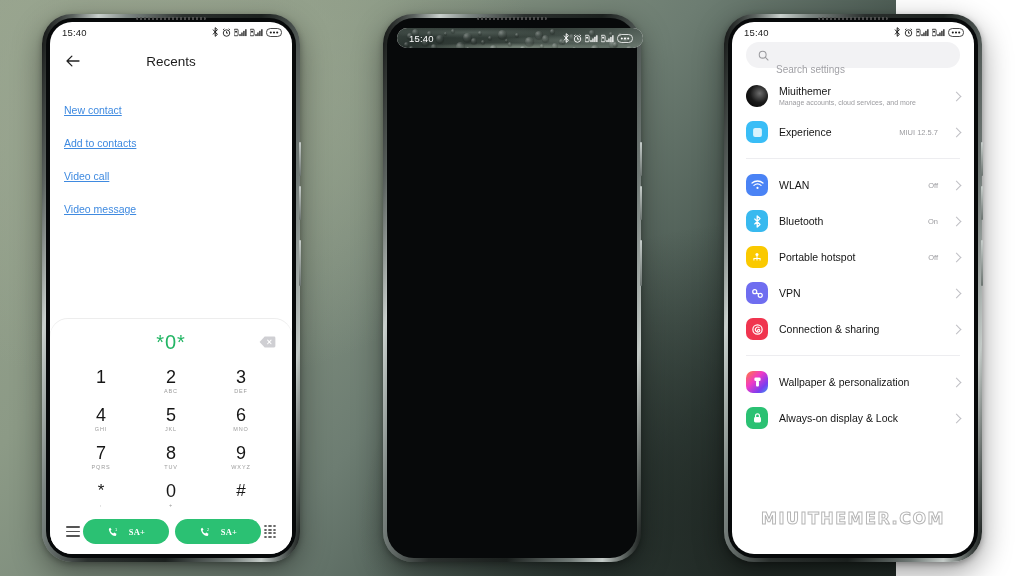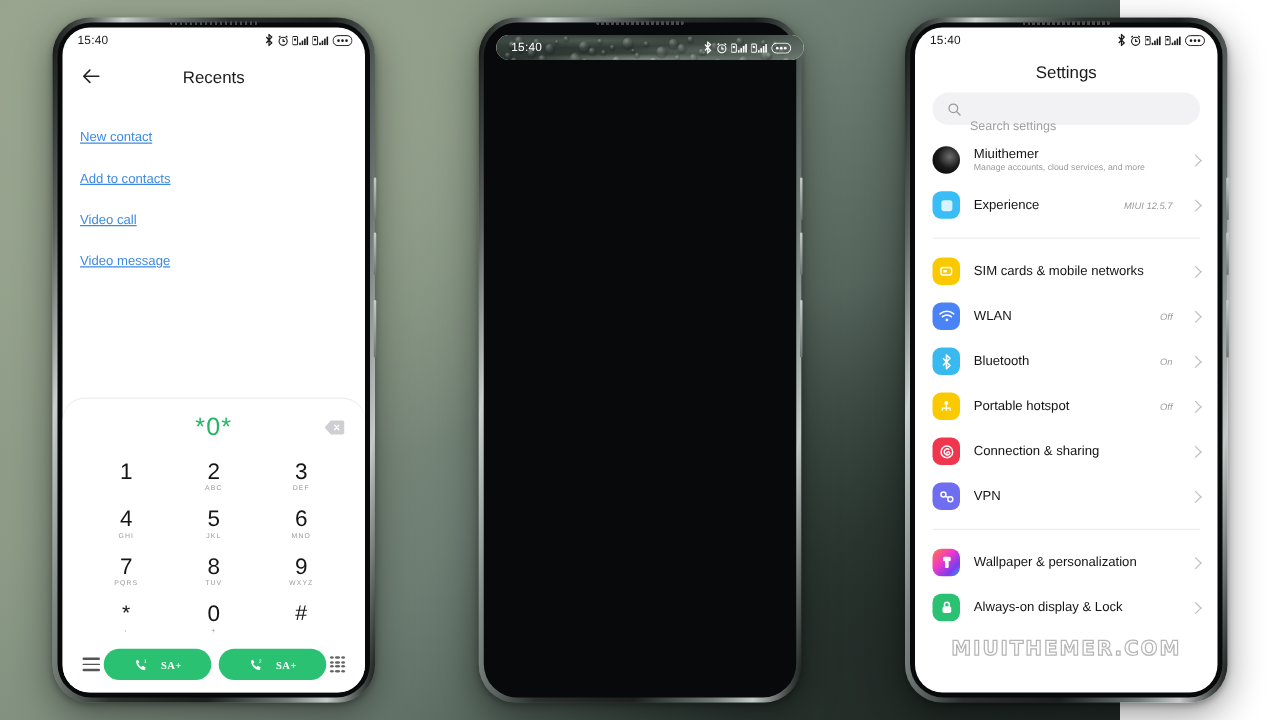--- a/index.html
+++ b/index.html
@@ -147,21 +147,21 @@
     display: flex; align-items: center; padding: 7px 14px; gap: 11px; cursor: pointer;
   }
   .row-ic {
     width: 22px; height: 22px; border-radius: 7px; flex: none;
     display: flex; align-items: center; justify-content: center;
   }
   .row-ic.avatar { border-radius: 50%; background: radial-gradient(circle at 62% 38%, #6d6d6d 0%, #1a1a1a 48%, #000 100%); }
   .row-txt { flex: 1; min-width: 0; }
   .row-title { font-size: 10.5px; color: #141414; }
   .row-sub { font-size: 7px; color: #9b9b9f; line-height: 1.35; margin-top: 1px; }
-  .row-val { font-size: 7.5px; color: #9b9b9f; margin-right: 4px; font-style: italic; }
+  .row-val { font-size: 7.5px; color: #9b9b9f; margin-right: 4px; }
   .chev { width: 7px; height: 7px; border-right: 1.2px solid #bfbfc4; border-top: 1.2px solid #bfbfc4; transform: rotate(45deg); flex: none; }
   .watermark {
     position: absolute; left: 0; right: 0; bottom: 26px;
     text-align: center; font-size: 16px; font-weight: 700;
     letter-spacing: 1.5px; color: rgba(255,255,255,.58);
     -webkit-text-stroke: 1px rgba(120,120,120,.55);
     pointer-events: none; z-index: 5; font-family: "DejaVu Sans", sans-serif;
   }
 </style>
 </head>
@@ -461,21 +461,20 @@
               </svg>
             <svg width="16" height="9" viewBox="0 0 20 11">
                 <rect x="0.5" y="0.5" width="19" height="10" rx="5" fill="none" stroke="currentColor" stroke-width="1"></rect>
                 <circle cx="6" cy="5.5" r="1.3" fill="currentColor"></circle>
                 <circle cx="10" cy="5.5" r="1.3" fill="currentColor"></circle>
                 <circle cx="14" cy="5.5" r="1.3" fill="currentColor"></circle>
               </svg>
           </div>
         </div>
 
-        <div class="set-title">Settings</div>
 
         <div class="search-wrap">
           <div class="search-box">
             <svg viewBox="0 0 16 16">
                 <circle cx="6.8" cy="6.8" r="5" fill="none" stroke="currentColor" stroke-width="1.5"></circle>
                 <path d="M10.5 10.5 14.6 14.6" stroke="currentColor" stroke-width="1.5" stroke-linecap="round"></path>
               </svg>
             <span class="search-ph">Search settings</span>
           </div>
         </div>
@@ -502,33 +501,20 @@
               </div>
               <div class="row-val">MIUI 12.5.7</div>
               <div class="chev"></div>
             </div>
           </div>
 
           <div class="divider"></div>
 
           <div class="set-group">
             <div class="row">
-              <div class="row-ic" style="background:#fac900">
-                <svg width="12" height="12" viewBox="0 0 14 14">
-                    <rect x="2" y="3.5" width="10" height="7" rx="2" fill="none" stroke="#fff" stroke-width="1.4"></rect>
-                    <rect x="4.3" y="5.8" width="3.2" height="2.4" rx=".6" fill="#fff"></rect>
-                  </svg>
-              </div>
-              <div class="row-txt">
-                <div class="row-title">SIM cards &amp; mobile networks</div>
-              </div>
-              <div class="row-val"></div>
-              <div class="chev"></div>
-            </div>
-            <div class="row">
               <div class="row-ic" style="background:#4a83f5">
                 <svg width="13" height="10" viewBox="0 0 14 11">
                     <path d="M1 3.4a9 9 0 0 1 12 0M3.1 5.9a6 6 0 0 1 7.8 0" stroke="#fff" stroke-width="1.4" fill="none" stroke-linecap="round"></path>
                     <circle cx="7" cy="8.7" r="1.2" fill="#fff"></circle>
                   </svg>
               </div>
               <div class="row-txt">
                 <div class="row-title">WLAN</div>
               </div>
               <div class="row-val">Off</div>
@@ -550,49 +536,49 @@
               <div class="row-ic" style="background:#fac900">
                 <svg width="12" height="12" viewBox="0 0 14 14">
                     <circle cx="7" cy="4" r="1.8" fill="#fff"></circle>
                     <path d="M7 5.8v3M7 8.8H3.4v2.4M7 8.8h3.6v2.4M7 8.8v2.4" stroke="#fff" stroke-width="1.2" fill="none"></path>
                   </svg>
               </div>
               <div class="row-txt">
                 <div class="row-title">Portable hotspot</div>
               </div>
               <div class="row-val">Off</div>
-              <div class="chev"></div>
-            </div>
-            <div class="row">
-              <div class="row-ic" style="background:#f0354f">
-                <svg width="13" height="13" viewBox="0 0 14 14">
-                    <circle cx="7" cy="7" r="5" fill="none" stroke="#fff" stroke-width="1.3"></circle>
-                    <path d="M9.2 5.2a2.6 2.6 0 1 0 0 3.7c.7-.8.2-2-.9-2-1 0-1.6 1-1 1.8" stroke="#fff" stroke-width="1.2" fill="none"></path>
-                  </svg>
-              </div>
-              <div class="row-txt">
-                <div class="row-title">Connection &amp; sharing</div>
-              </div>
-              <div class="row-val"></div>
               <div class="chev"></div>
             </div>
             <div class="row">
               <div class="row-ic" style="background:#6f6df0">
                 <svg width="13" height="11" viewBox="0 0 14 12">
                     <circle cx="4" cy="4" r="2.2" fill="none" stroke="#fff" stroke-width="1.3"></circle>
                     <circle cx="10" cy="8" r="2.2" fill="none" stroke="#fff" stroke-width="1.3"></circle>
                     <path d="M5.6 5.6 8.4 6.4" stroke="#fff" stroke-width="1.3"></path>
                   </svg>
               </div>
               <div class="row-txt">
                 <div class="row-title">VPN</div>
               </div>
               <div class="row-val"></div>
               <div class="chev"></div>
             </div>
+            <div class="row">
+              <div class="row-ic" style="background:#f0354f">
+                <svg width="13" height="13" viewBox="0 0 14 14">
+                    <circle cx="7" cy="7" r="5" fill="none" stroke="#fff" stroke-width="1.3"></circle>
+                    <path d="M9.2 5.2a2.6 2.6 0 1 0 0 3.7c.7-.8.2-2-.9-2-1 0-1.6 1-1 1.8" stroke="#fff" stroke-width="1.2" fill="none"></path>
+                  </svg>
+              </div>
+              <div class="row-txt">
+                <div class="row-title">Connection &amp; sharing</div>
+              </div>
+              <div class="row-val"></div>
+              <div class="chev"></div>
+            </div>
           </div>
 
           <div class="divider"></div>
 
           <div class="set-group">
             <div class="row">
               <div class="row-ic" style="background:linear-gradient(135deg,#ff7a3d 0%,#f03ac6 40%,#7a3df0 75%,#3d9bf0 100%)">
                 <svg width="11" height="12" viewBox="0 0 12 13">
                     <rect x="4.4" y="5" width="3.2" height="6.4" rx="1" fill="#fff"></rect>
                     <rect x="2.6" y="1.5" width="6.8" height="4" rx="1.4" fill="#fff"></rect>

